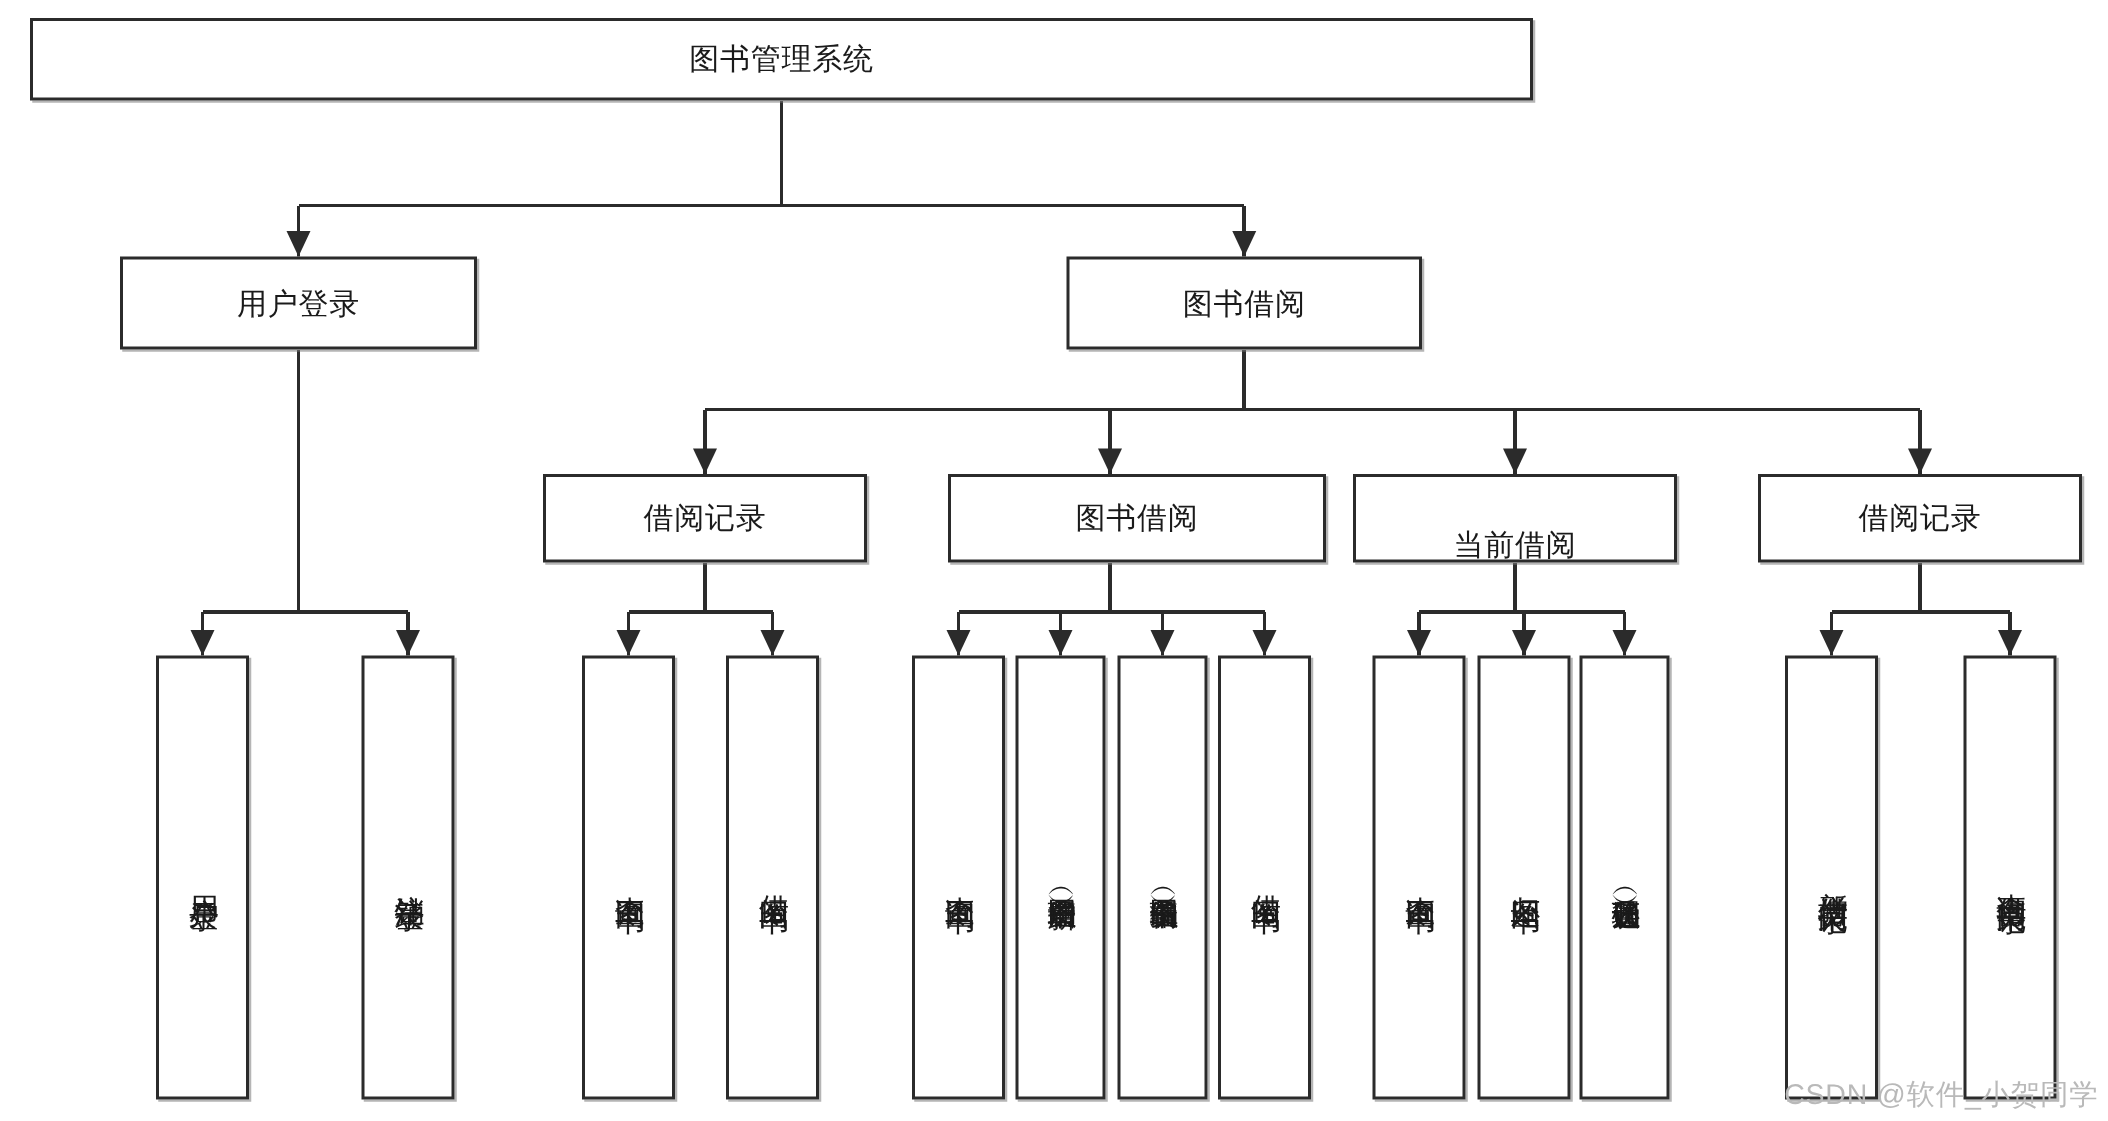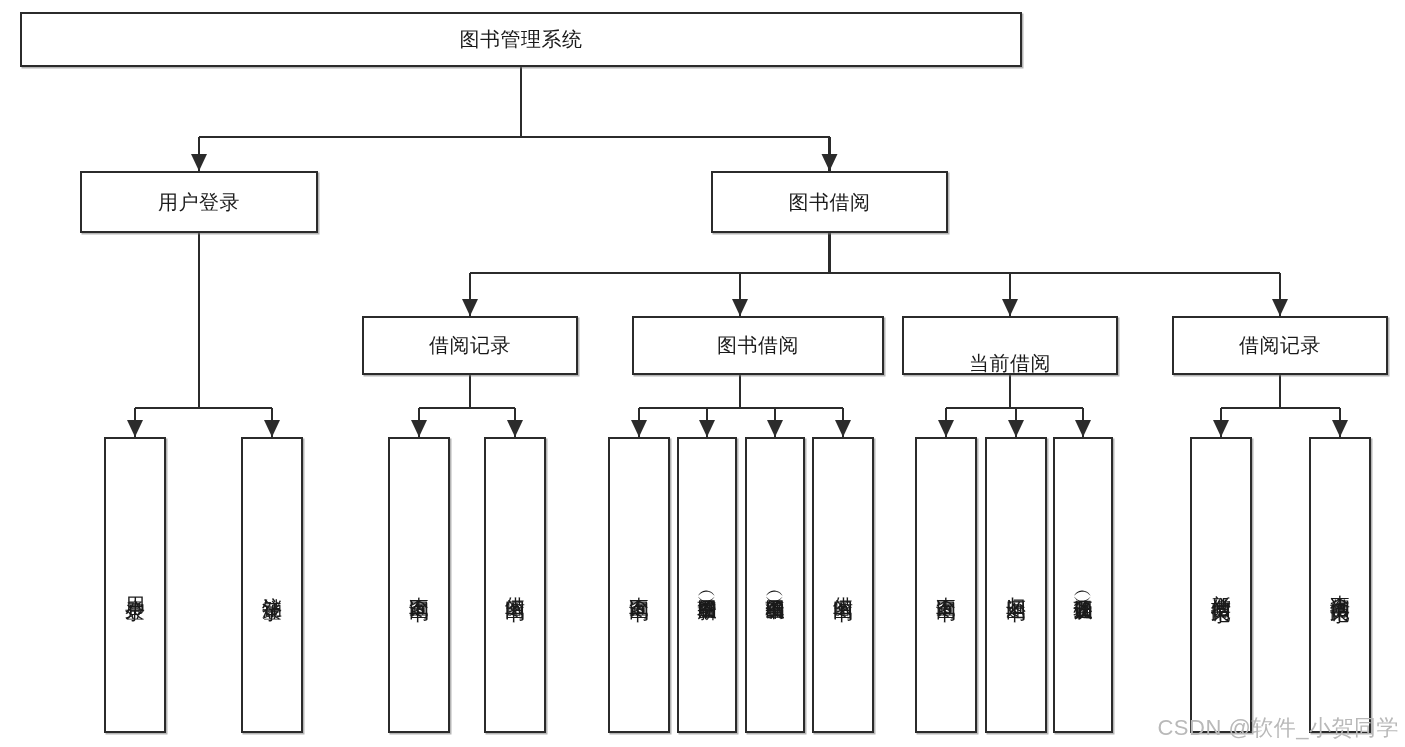--- a/index.html
+++ b/index.html
@@ -64,21 +64,21 @@
     left: 0;
     top: 0;
     width: 1405px;
     height: 747px;
     pointer-events: none;
   }
   #watermark {
     position: absolute;
     right: 6px;
     bottom: 4px;
-    font-size: 22px;
+    font-size: 19px;
     color: #b9b9b9;
     letter-spacing: 0.5px;
     white-space: nowrap;
     user-select: none;
   }
 </style>
 </head>
 <body>
 
 <div id="diagram-root">

